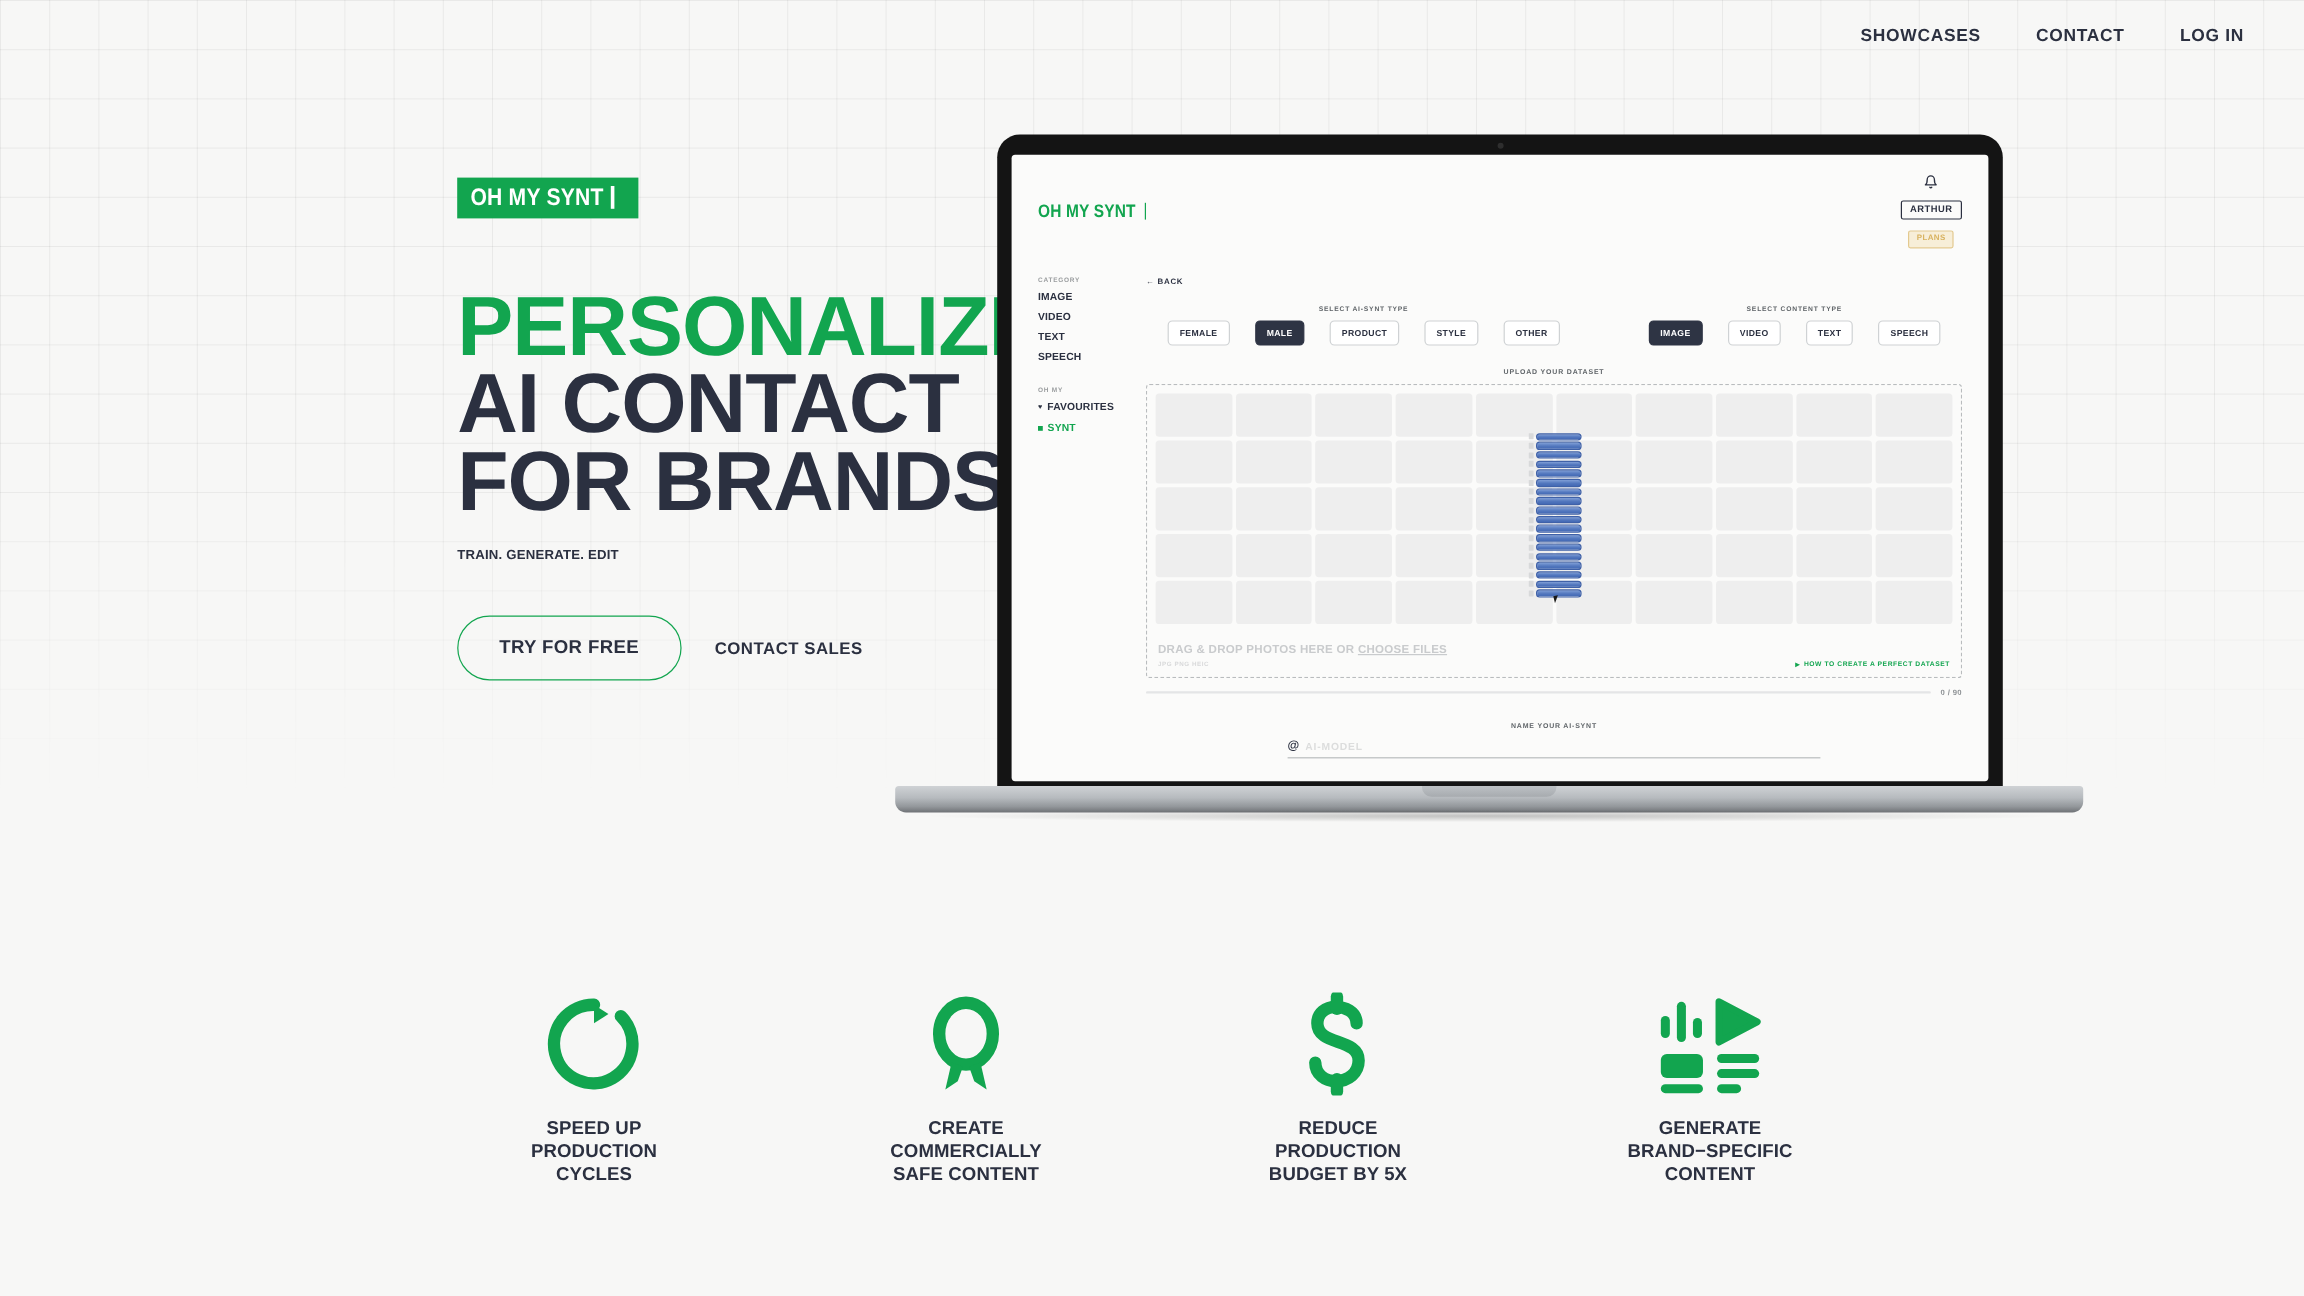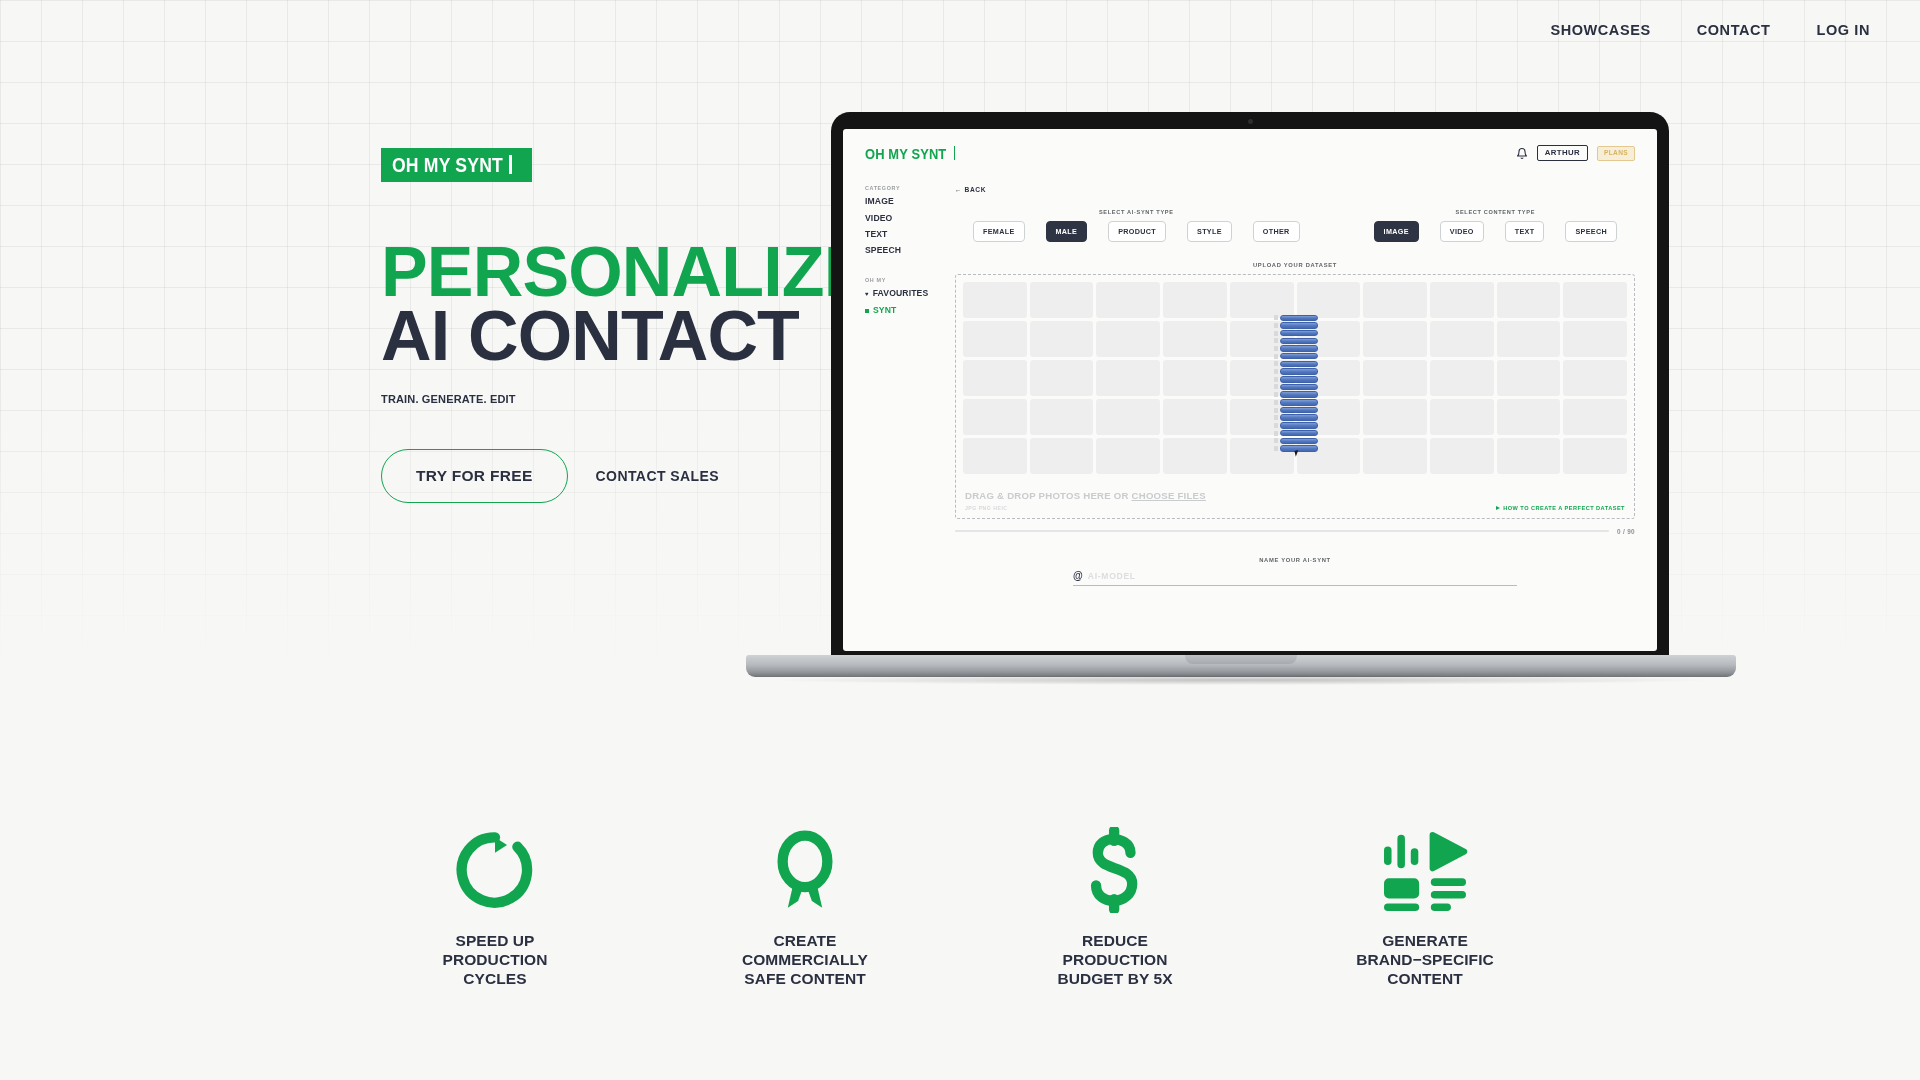--- a/index.html
+++ b/index.html
@@ -143,21 +143,21 @@
   #app-logo {
     display: flex; align-items: center;
     color: #12a54f; font-size: 15px; font-weight: 700;
     letter-spacing: .01em; line-height: 1;
   }
   #app-logo .app-logo-text { transform: scaleX(.86); transform-origin: left center; }
   #app-logo .app-logo-caret {
     display: inline-block; width: 1.6px; height: 14px;
     background: #12a54f; margin-left: 1px; transform: translateX(-7px);
   }
-  #app-header-right { display: flex; align-items: center; gap: 9px; }
+  #app-header-right { display: flex; align-items: center; gap: 9px; flex-direction: column; }
   #bell-icon { width: 12px; height: 13px; color: #2b3040; }
   #user-chip {
     border: 1px solid #2b3040; border-radius: 2px;
     padding: 3px 7px 3.5px 7px;
     font-size: 7.8px; font-weight: 700; letter-spacing: .05em;
     color: #2b3040; cursor: pointer; line-height: 1;
   }
   #plans-chip {
     border: 1px solid #e3c98f; background: #f7eed8; border-radius: 2px;
     padding: 3px 6px 3.5px 6px;
@@ -340,20 +340,21 @@
 
   <div id="hero-left">
     <div id="logo-badge">
       <span class="logo-text">OH MY SYNT</span>
       <span class="logo-caret"></span>
     </div>
 
     <h1 id="headline">
       <span class="accent">PERSONALIZED</span>
       <span class="dark">AI CONTACT</span>
+      <span class="dark">FOR BRANDS</span>
     </h1>
 
     <div id="subhead">TRAIN. GENERATE. EDIT</div>
 
     <div id="cta-row">
       <button id="try-free-btn">TRY FOR FREE</button>
       <a id="contact-sales-link">CONTACT SALES</a>
     </div>
   </div>
 

